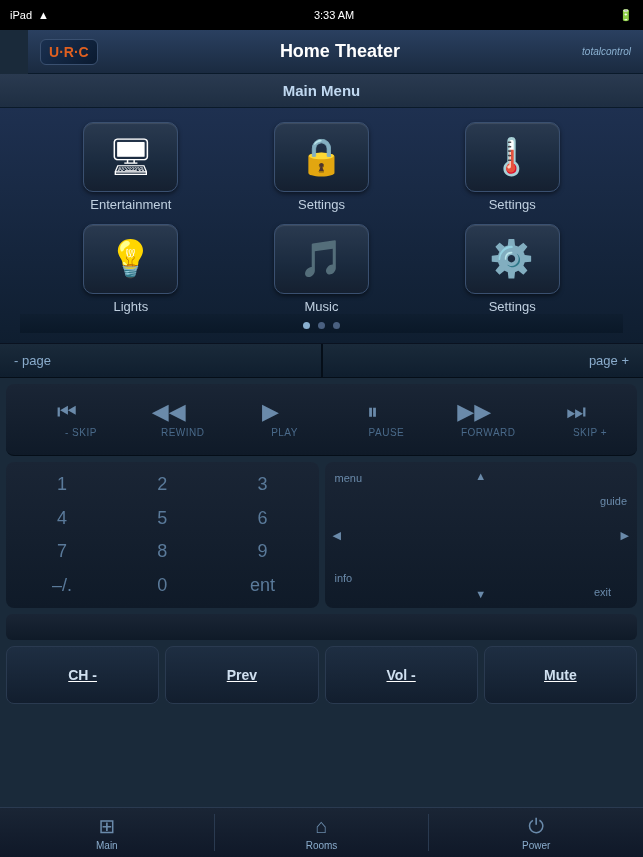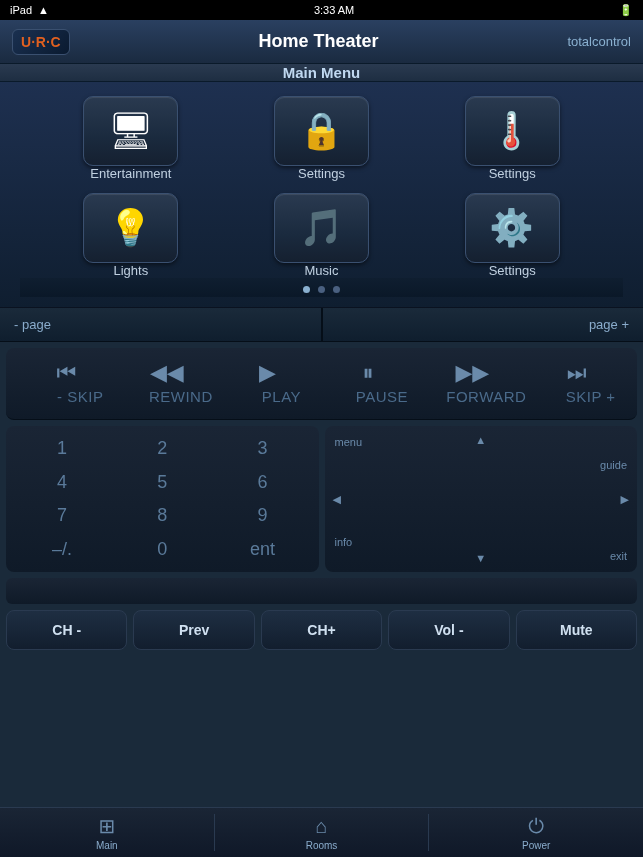--- a/index.html
+++ b/index.html
@@ -8,66 +8,69 @@
       height: 857px;
       overflow: hidden;
       font-family: 'Helvetica Neue', Arial, sans-serif;
       background: #1a2a3a;
       color: #fff;
     }
 
     
     #status-bar {
       background: #000;
-      height: 20px;
+      height: 30px;
       display: flex;
       align-items: center;
       justify-content: space-between;
       padding: 0 10px;
       font-size: 11px;
       color: #fff;
     }
     .status-left { display: flex; align-items: center; gap: 6px; }
     .status-right { display: flex; align-items: center; gap: 4px; }
 
     
     #header {
       background: linear-gradient(180deg, #2a4060 0%, #1a2a40 100%);
       height: 44px;
       display: flex;
       align-items: center;
       justify-content: space-between;
       padding: 0 12px;
       border-bottom: 1px solid #0a1a2a;
+      margin-left: 28px;
     }
     #logo {
       background: linear-gradient(135deg, #1a3050 0%, #0a1a30 100%);
       border: 1px solid #3a5070;
       border-radius: 6px;
       padding: 4px 8px;
       font-size: 14px;
       font-weight: bold;
       color: #4ab0e0;
     }
     #logo span { color: #e06020; }
     #header-title {
       font-size: 18px;
       font-weight: 600;
       color: #ffffff;
       text-align: center;
     }
     #total-control {
-      font-size: 13px;
+      font-size: 10px;
       color: #8ab0d0;
+      font-style: italic;
     }
 
     
     #main-menu-label {
       background: linear-gradient(180deg, #2a3a50 0%, #1e2e42 100%);
       text-align: center;
+      padding: 8px;
       font-size: 15px;
       font-weight: 600;
       color: #c0d8f0;
       border-bottom: 1px solid #0a1a2a;
     }
 
     
     #grid-container {
       background: linear-gradient(180deg, #1e3050 0%, #0f1e30 100%);
       padding: 14px 20px 10px 20px;
@@ -92,20 +95,21 @@
       background: linear-gradient(180deg, #2a3a50 0%, #1a2a3e 60%, #152030 100%);
       border: 1px solid #3a5070;
       border-radius: 10px;
       display: flex;
       align-items: center;
       justify-content: center;
       font-size: 36px;
       box-shadow: inset 0 1px 1px rgba(255,255,255,0.1), 0 2px 4px rgba(0,0,0,0.5);
     }
     .grid-item-label {
+      margin-top: 5px;
       font-size: 13px;
       color: #c0d0e0;
       text-align: center;
     }
 
     
     #dots {
       display: flex;
       justify-content: center;
       gap: 8px;
@@ -162,21 +166,21 @@
       align-items: center;
       cursor: pointer;
       flex: 1;
     }
     .transport-icon {
       font-size: 22px;
       color: #6a8aaa;
       line-height: 1;
     }
     .transport-label {
-      font-size: 15px;
+      font-size: 10px;
       color: #4a6a8a;
       margin-top: 4px;
       letter-spacing: 0.5px;
       text-transform: uppercase;
       margin-left: 28px;
     }
 
     
     #lower {
       display: flex;
@@ -242,36 +246,37 @@
       font-size: 11px;
       color: #7a9aba;
     }
     .dpad-up { top: 8px; left: 50%; transform: translateX(-50%); }
     .dpad-down { bottom: 8px; left: 50%; transform: translateX(-50%); }
     .dpad-left { left: 8px; top: 50%; transform: translateY(-50%); }
     .dpad-right { right: 8px; top: 50%; transform: translateY(-50%); }
     .dpad-menu { top: 10px; left: 10px; }
     .dpad-guide { top: 10px; right: 10px; margin-top: 23px; }
     .dpad-info { bottom: 24px; left: 10px; }
-    .dpad-exit { bottom: 10px; right: 10px; }
+    .dpad-exit { bottom: 10px; right: 26px; }
 
     
     #input-bar {
       height: 26px;
       background: linear-gradient(180deg, #1a2535 0%, #0f1a28 100%);
       border-radius: 6px;
       margin: 6px 6px 0 6px;
     }
 
     
     #ch-vol {
       display: flex;
       gap: 6px;
       padding: 6px 6px 0 6px;
-      height: 46px;
+      height: 64px;
+      text-decoration: underline;
     }
     .ch-btn {
       flex: 1;
       background: linear-gradient(180deg, #1e2e42 0%, #121e2e 100%);
       border-radius: 8px;
       border: 1px solid #2a3a50;
       display: flex;
       align-items: center;
       justify-content: center;
       font-size: 14px;
@@ -462,21 +467,20 @@
       <span>▶</span>
     </div>
   </div>
 </div>
 
 <div id="input-bar"></div>
 
 <div id="ch-vol">
   <div class="ch-btn">CH -</div>
   <div class="ch-btn">Prev</div>
-  <div class="ch-btn">CH+</div>
   <div class="ch-btn">Vol -</div>
   <div class="ch-btn">Mute</div>
 </div>
 
 <div id="bottom-nav">
   <div class="nav-item">
     <span class="nav-icon">⊞</span>
     <span class="nav-label">Main</span>
   </div>
   <div class="nav-divider"></div>

